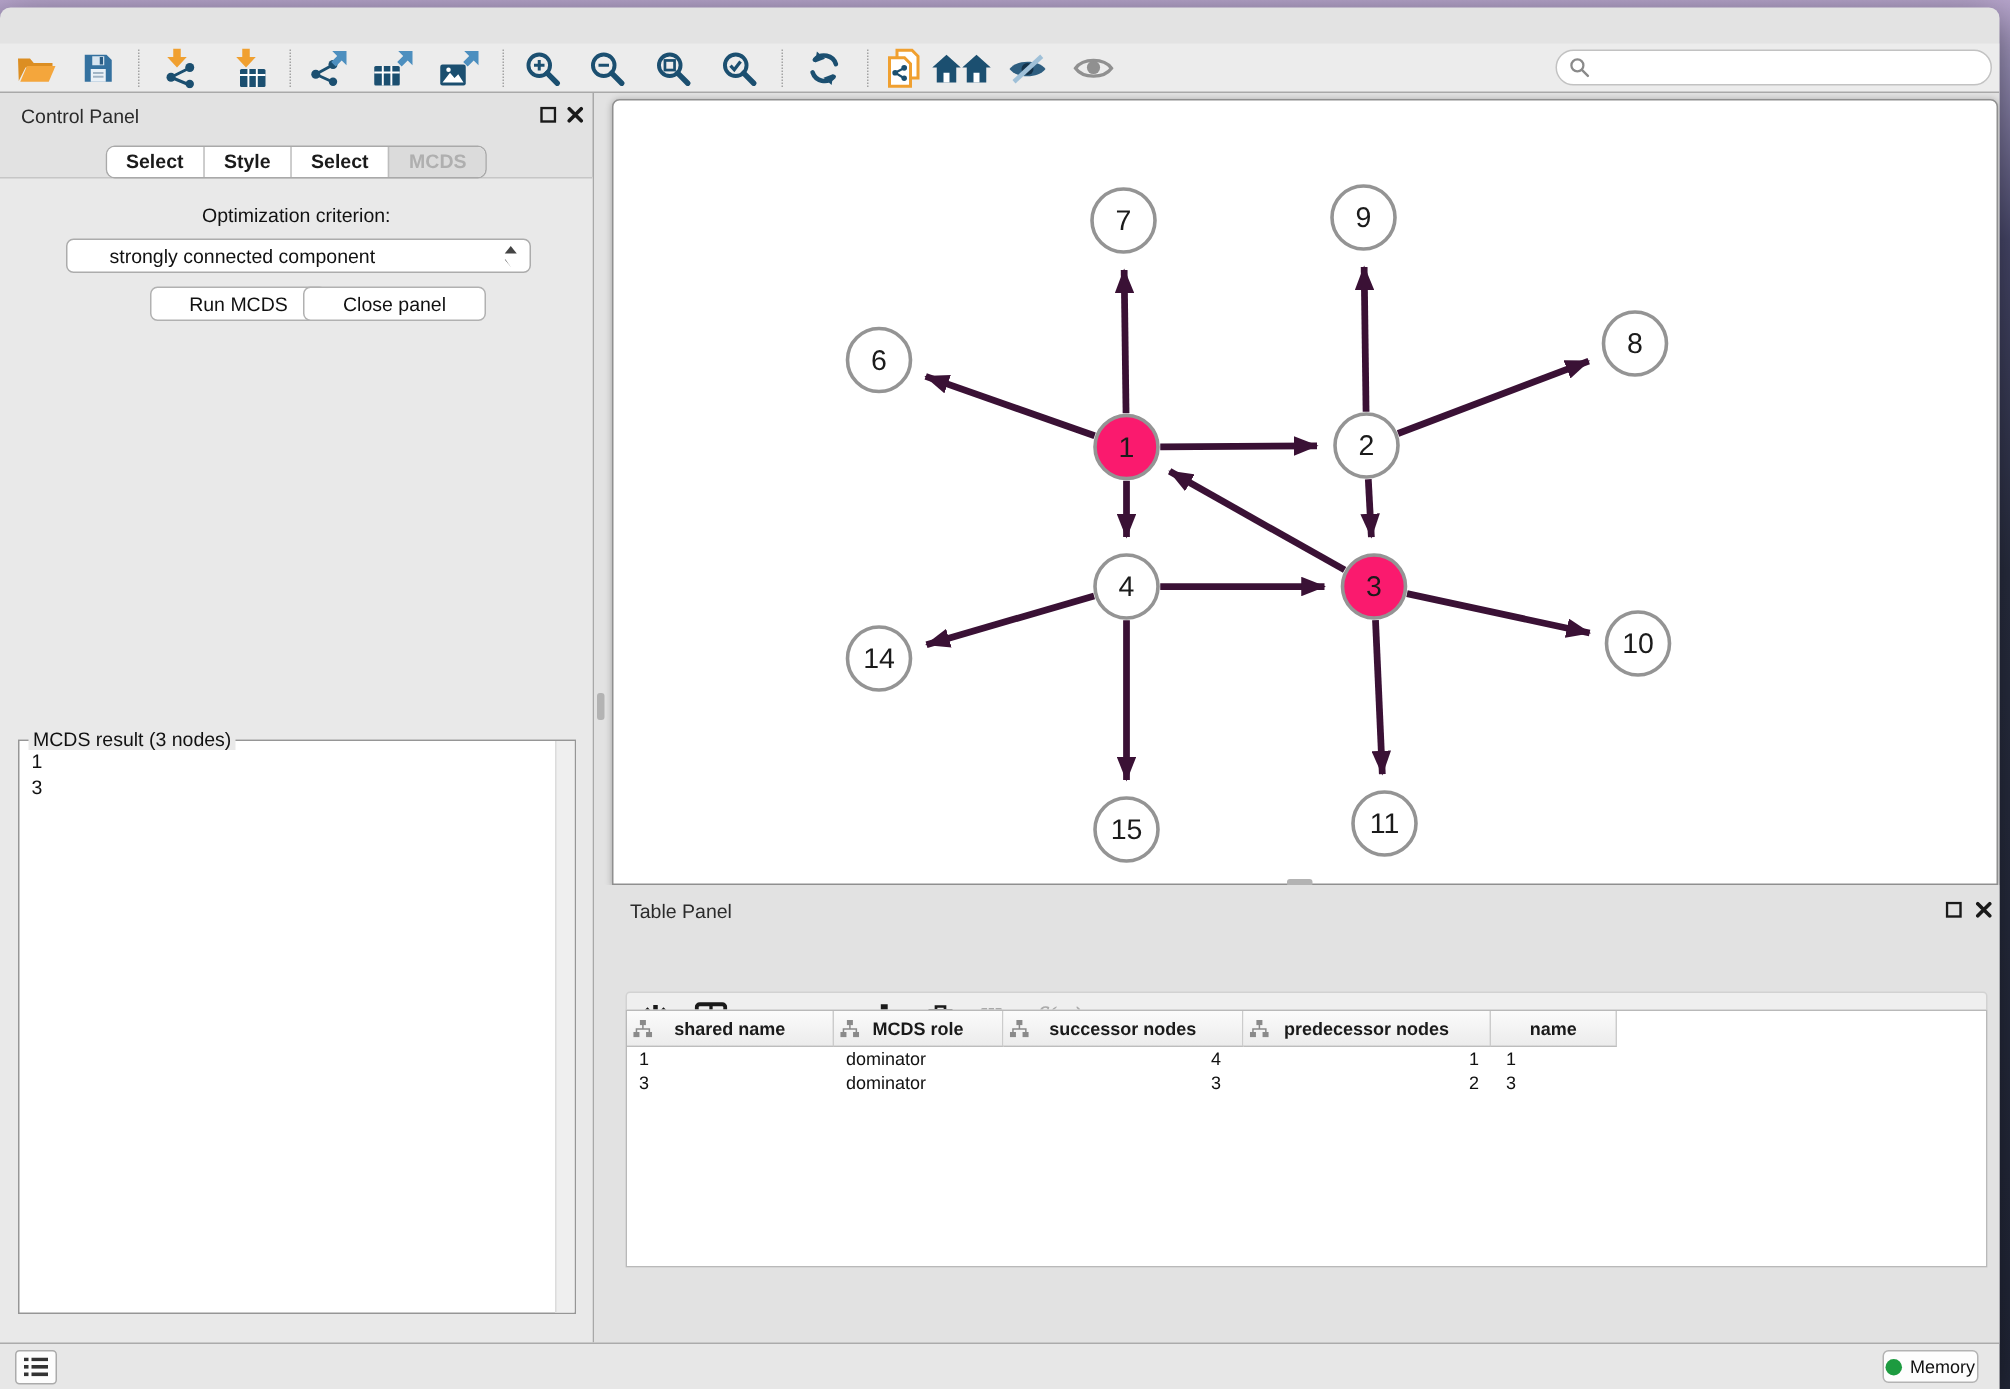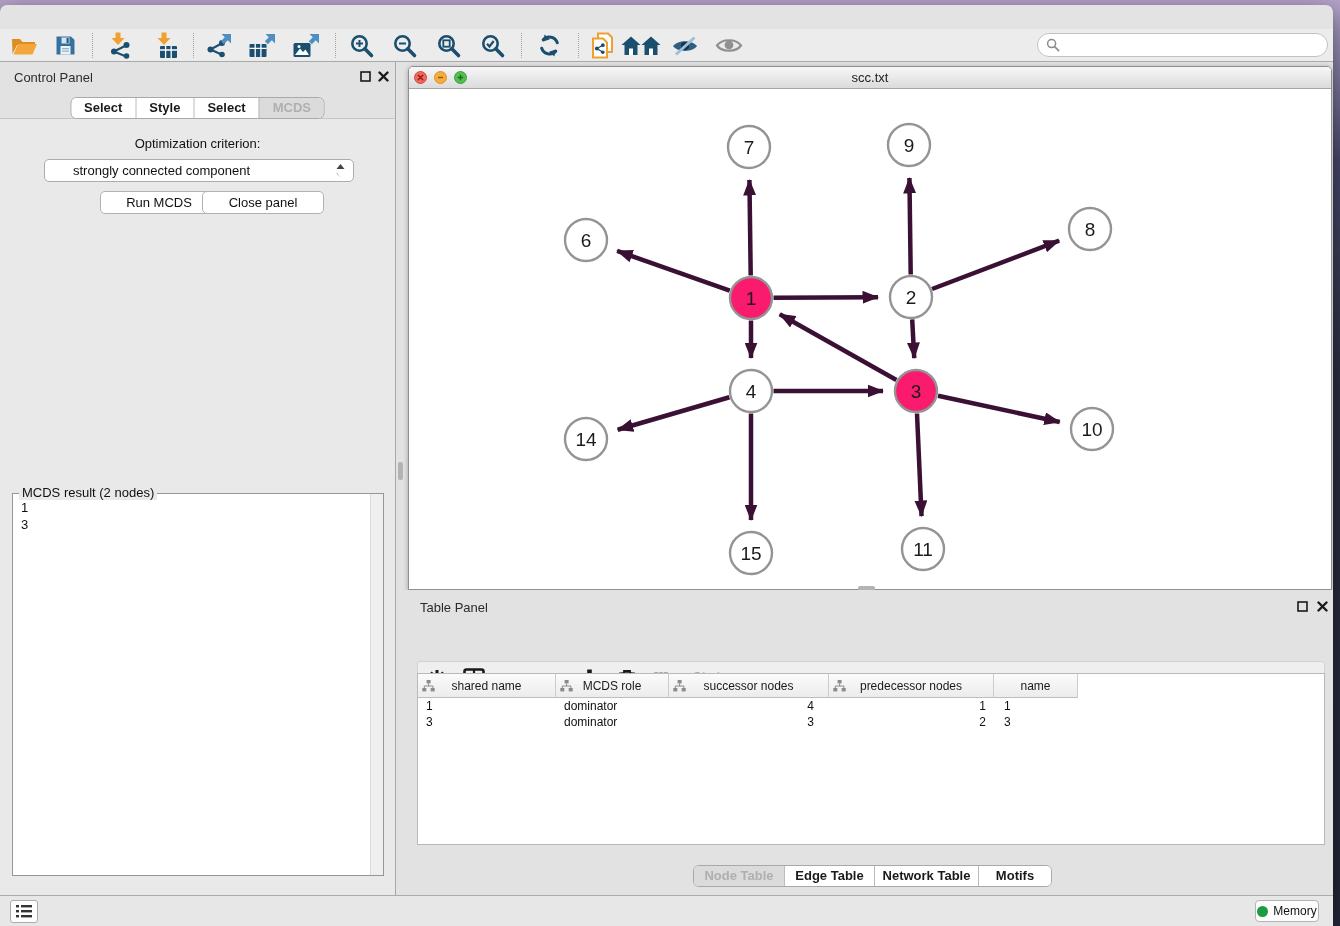--- a/index.html
+++ b/index.html
@@ -46,21 +46,21 @@
   .vnub { position:absolute; left:398px; top:457px; width:5px; height:18px; background:#B3B3B3; border-radius:2px; }
   .hnub { position:absolute; left:858px; top:581px; width:17px; height:5px; background:#B3B3B3; border-radius:2px; }
   
   .tpanel { position:absolute; left:396px; top:585px; right:0; bottom:31px; background:#E2E2E2; }
   .tp-title { position:absolute; left:24px; top:10px; font-size:13px; color:#2B2B2B; }
   .tp-toolbar { position:absolute; left:21px; top:35px; width:908px; height:34px; background:#EFEFEF; border:1px solid #D2D2D2; border-radius:3px;margin-top:36px; }
   .ttbtn { position:absolute; top:3px; width:30px; height:27px; background:none; border:none; display:flex; align-items:center; justify-content:center; }
   .fx { font-family:"DejaVu Serif",serif; font-style:italic; font-size:19px; color:#ABABAB; }
   .tablebox { position:absolute; left:21px; top:83px; width:908px; height:172px; background:#FFF; border:1px solid #B9B9B9; overflow:hidden; }
   .thead { display:flex; height:24px; }
-  .th { position:relative; height:24px; background:linear-gradient(#FBFBFB,#ECECEC); border-right:1px solid #CCC; border-bottom:1px solid #BDBDBD; font-size:12px; color:#1A1A1A; display:flex; align-items:center; justify-content:center; gap:4px; }
+  .th { position:relative; height:24px; background:linear-gradient(#FBFBFB,#ECECEC); border-right:1px solid #CCC; border-bottom:1px solid #BDBDBD; font-size:12px; color:#1A1A1A; display:flex; align-items:center; justify-content:center; gap:4px;font-weight:bold; }
   .th .treeicon { position:absolute; left:4px; top:6px; }
   .tr { display:flex; height:16px; }
   .td { font-size:12px; color:#111; line-height:16px; white-space:nowrap; overflow:hidden; }
   .tabs-bottom { position:absolute; top:275px; left:297px; height:22px; display:flex; border:1px solid #A9A9A9; border-radius:6px; overflow:hidden; background:#FFF; }
   .tabs-bottom .seg { text-align:center; padding:0; }
   
   .statusbar { position:absolute; left:0; bottom:0; right:0; height:31px; background:#E7E7E7; border-top:1px solid #ABABAB; }
   .listbtn { position:absolute; left:10px; top:4px; width:28px; height:23px; background:#FDFDFD; border:1px solid #ABABAB; border-radius:3px; display:flex; align-items:center; justify-content:center; }
   .membtn { position:absolute; left:1255px; top:4px; width:64px; height:22px; background:#FDFDFD; border:1px solid #B3B3B3; border-radius:4px; display:flex; align-items:center; justify-content:center; gap:5px; font-size:12px; color:#111; }
   .memdot { width:11px; height:11px; border-radius:50%; }
@@ -252,50 +252,32 @@
             <path d="M4.5 0 L8.5 5 H0.5 Z" fill="#444"></path>
           </svg>
         <svg width="9" height="6" viewBox="0 0 9 6">
             <path d="M4.5 6 L0.5 1 H8.5 1 Z" fill="#444"></path>
           </svg>
       </span>
     </div>
     <button class="macbtn" style="left:100px;width:118px">Run MCDS</button>
     <button class="macbtn" style="left:202px;width:122px">Close panel</button>
     <div class="resultbox">
-      <legend class="lg">MCDS result (2 nodes)</legend>
+      <legend class="lg">MCDS result (3 nodes)</legend>
       <div class="result-lines">
           <div>1</div>
           <div>3</div>
         </div>
       <div class="result-scroll"></div>
     </div>
   </div>
 
   <div class="right-bg"></div>
 
   <div class="netframe">
-    <div class="nf-title">
-      <span class="light" style="left:5px;background:#EE6A5E;border:1px solid #D5473C">
-        <svg width="7" height="7" viewBox="0 0 7 7">
-            <path d="M1.2 1.2 L5.8 5.8 M5.8 1.2 L1.2 5.8" stroke="#8E1F13" stroke-width="1.4" stroke-linecap="round"></path>
-          </svg>
-      </span>
-      <span class="light" style="left:25px;background:#F6AD3F;border:1px solid #DE911D">
-        <svg width="7" height="7" viewBox="0 0 7 7">
-            <path d="M1 3.5 h5" stroke="#93591B" stroke-width="1.6"></path>
-          </svg>
-      </span>
-      <span class="light" style="left:45px;background:#55BD4F;border:1px solid #36A146">
-        <svg width="7" height="7" viewBox="0 0 7 7">
-            <path d="M3.5 0.8 v5.4 M0.8 3.5 h5.4" stroke="#1D6D1F" stroke-width="1.4"></path>
-          </svg>
-      </span>
-      <div class="nf-title-text">scc.txt</div>
-    </div>
     <div class="nf-canvas">
       <svg width="922" height="501" viewBox="0 0 922 501">
         <defs>
           <marker id="gArrow" markerUnits="userSpaceOnUse" markerWidth="17" markerHeight="13" refX="15.5" refY="6.5" orient="auto">
             <path id="arrowhead-path" d="M0 0 L16.5 6.5 L0 13 Z" fill="#3A1135"></path>
           </marker>
         </defs>
       <line x1="341.70201289189424" y1="186.50197333801466" x2="340.43704775855514" y2="90.99710577091182" stroke="#3A1135" stroke-width="4.5" marker-end="url(#gArrow)"></line>
           <line x1="320.77323447736455" y1="201.53847030113423" x2="208.13258943319863" y2="161.9435768916698" stroke="#3A1135" stroke-width="4.5" marker-end="url(#gArrow)"></line>
           <line x1="364.49956055974917" y1="208.85937774650156" x2="469.00064451236784" y2="208.2062459717977" stroke="#3A1135" stroke-width="4.5" marker-end="url(#gArrow)"></line>
@@ -464,26 +446,20 @@
           </div>
           <div class="tr">
             <div class="td" style="width: 138px; text-align: left; padding-left: 8px; padding-right: 0px;">3</div>
             <div class="td" style="width: 113px; text-align: left; padding-left: 8px; padding-right: 0px;">dominator</div>
             <div class="td" style="width: 160px; text-align: right; padding-left: 0px; padding-right: 15px;">3</div>
             <div class="td" style="width: 165px; text-align: right; padding-left: 0px; padding-right: 8px;">2</div>
             <div class="td" style="width: 84px; text-align: left; padding-left: 10px; padding-right: 0px;">3</div>
           </div>
         </div>
     </div>
-    <div class="tabs-bottom">
-        <span class="seg active" style="width: 90px; line-height: 20px;">Node Table</span>
-        <span class="seg" style="width: 90px; line-height: 20px;">Edge Table</span>
-        <span class="seg" style="width: 104px; line-height: 20px;">Network Table</span>
-        <span class="seg" style="width: 73px; line-height: 20px;">Motifs</span>
-      </div>
   </div>
 
   <div class="statusbar">
     <button class="listbtn">
       <svg width="16" height="13" viewBox="0 0 16 13">
           <g fill="#333">
             <rect x="0" y="0" width="3" height="2.4"></rect>
             <rect x="0" y="5" width="3" height="2.4"></rect>
             <rect x="0" y="10" width="3" height="2.4"></rect>
             <rect x="5" y="0" width="11" height="2.4"></rect>

